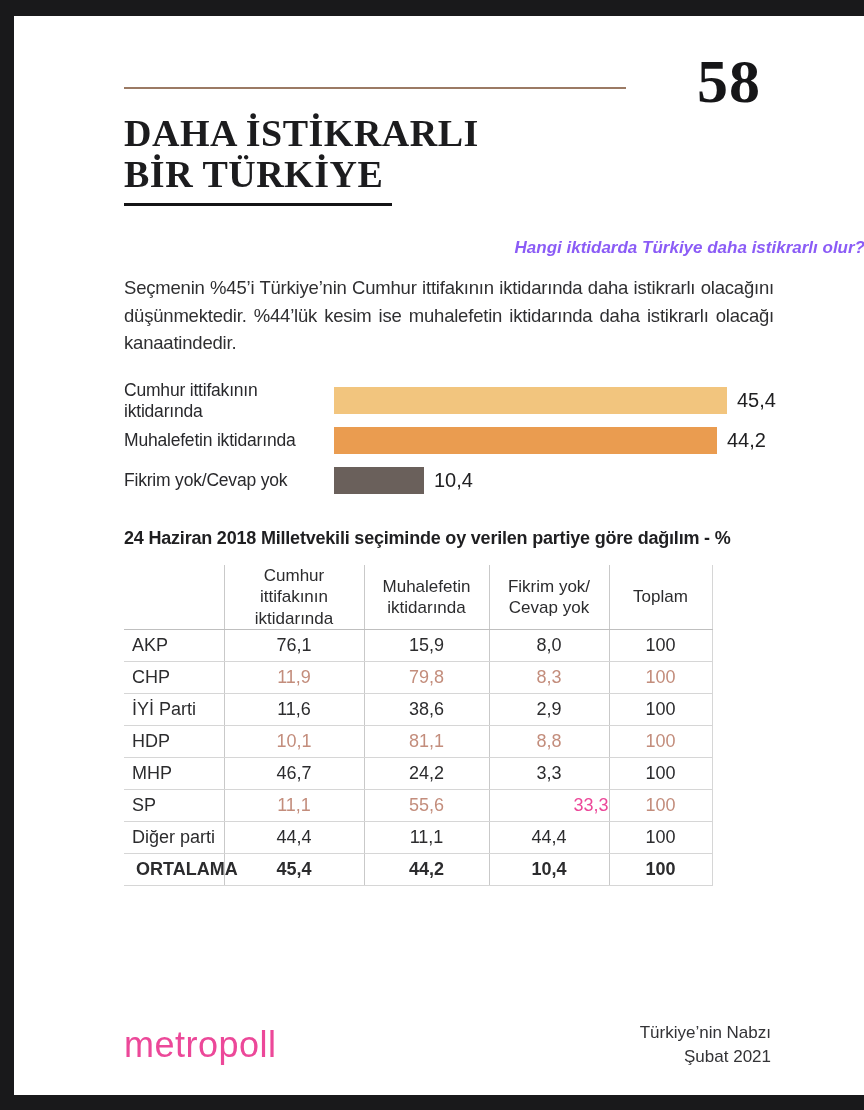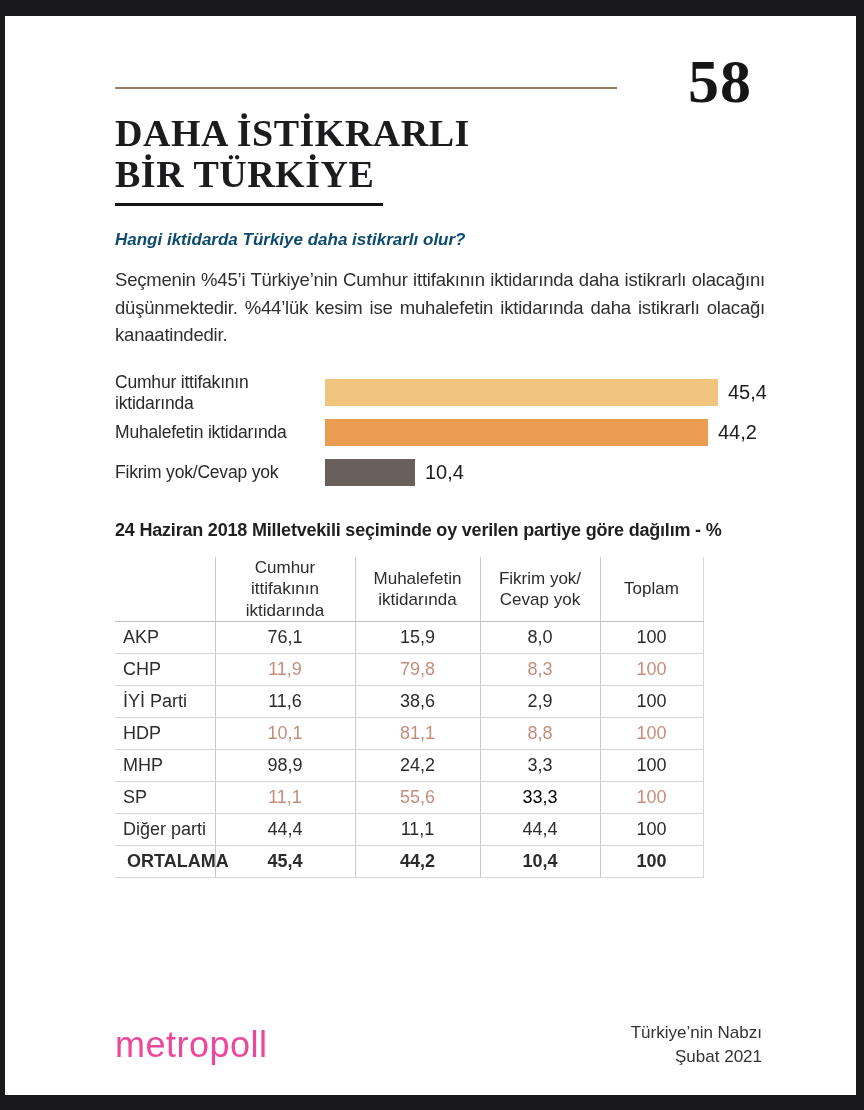--- a/index.html
+++ b/index.html
@@ -3,21 +3,21 @@
 <meta charset="utf-8">
 <style>
   html,body { margin:0; padding:0; }
   body {
     width:864px; height:1110px; position:relative;
     background:#19191b;
     font-family:"Liberation Sans", sans-serif;
     -webkit-font-smoothing:antialiased;
   }
   .page {
-    position:absolute; left:5px; top:16px; width:851px; height:1079px;
+    position:absolute; left:14px; top:16px; width:851px; height:1079px;
     background:#ffffff; overflow:hidden;
   }
   .rule-top {
     margin:71px 0 0 110px; width:502px; height:0;
     border-top:2px solid #9b7a64;
   }
   .page-number {
     position:absolute; top:30px; right:104px;
     font-family:"Liberation Serif", serif; font-weight:700;
     font-size:62px; color:#161618; letter-spacing:1px;
@@ -25,22 +25,22 @@
   .doc-title {
     margin:24px 0 0 110px;
     font-family:"Liberation Serif", serif; font-weight:700;
     font-size:38px; line-height:1.09; color:#1c1c1e; letter-spacing:0.5px;
   }
   .title-underline {
     margin:7px 0 0 110px; width:268px; height:0;
     border-top:3px solid #141416;
   }
   .question {
-    margin:24px 0 0 110px;
-    font-style:italic; font-weight:700; font-size:17px; color:#0c4a6e;
+    margin:32px 0 0 110px;
+    font-style:italic; font-weight:700; font-size:17px; color:#8b5cf6;text-align:right;
   }
   .lead {
     margin:16px 90px 0 110px; width:650px;
     font-size:18.5px; line-height:1.5; color:#2f2f31;
     text-align:justify; letter-spacing:-0.2px;
   }
   
   .chart { margin:30px 0 0 110px; }
   .chart-row { display:flex; align-items:center; margin-bottom:13px; height:27px; }
   .chart-label { width:210px; font-size:17.5px; color:#29292c; letter-spacing:-0.2px; }
@@ -163,30 +163,30 @@
         </tr>
         <tr>
           <td class="party">HDP</td>
           <td style="color: rgb(195, 141, 124);">10,1</td>
           <td style="color: rgb(195, 141, 124);">81,1</td>
           <td style="color: rgb(195, 141, 124); margin-left: 14px;">8,8</td>
           <td style="color: rgb(195, 141, 124);">100</td>
         </tr>
         <tr>
           <td class="party">MHP</td>
-          <td>98,9</td>
+          <td>46,7</td>
           <td>24,2</td>
           <td>3,3</td>
           <td>100</td>
         </tr>
         <tr>
           <td class="party">SP</td>
           <td style="color: rgb(195, 141, 124);">11,1</td>
           <td style="color: rgb(195, 141, 124);">55,6</td>
-          <td style="color: #000000;">33,3</td>
+          <td style="color: #ec4899; text-align: right;">33,3</td>
           <td style="color: rgb(195, 141, 124);">100</td>
         </tr>
         <tr>
           <td class="party">Diğer parti</td>
           <td>44,4</td>
           <td>11,1</td>
           <td>44,4</td>
           <td>100</td>
         </tr>
         <tr class="bold-row">

